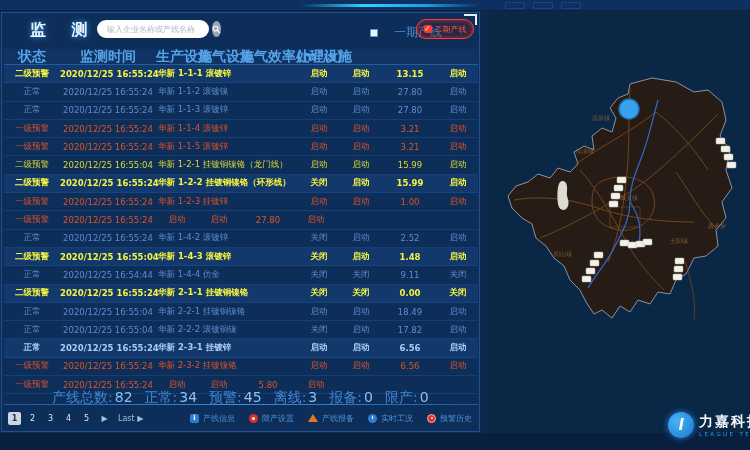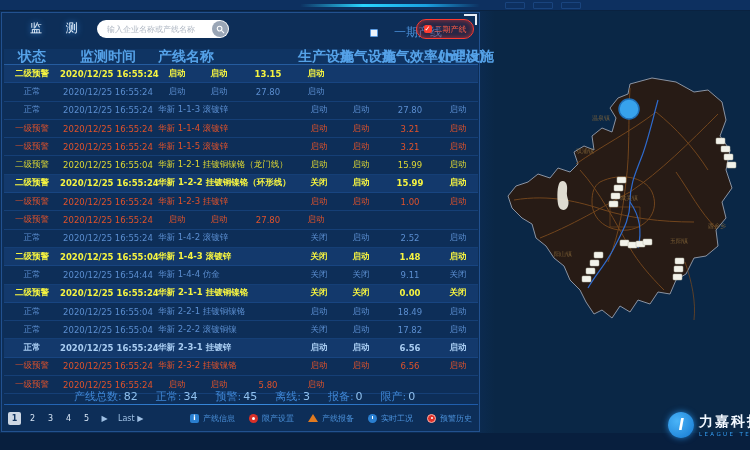--- a/index.html
+++ b/index.html
@@ -11,23 +11,23 @@
   }
   
   .topbar { position:absolute; left:0; top:0; width:750px; height:11px; background:#0d3060; border-bottom:1px solid #0a2240; }
   .topbar .cyan { position:absolute; left:300px; top:4px; width:180px; height:3px;
     background:linear-gradient(90deg,rgba(42,212,255,0) 0%,#2ad4ff 35%,#1aa0e0 70%,rgba(26,160,224,0) 100%); border-radius:2px; }
   .topbar .deco { position:absolute; top:2px; width:20px; height:7px; border:1px solid #1d4a86; border-radius:1px; opacity:.8; }
   
   .panel { position:absolute; left:1px; top:12px; width:479px; height:420px;
     background:#0d2e58; border:1px solid rgba(52,112,190,.55); }
   .panel-head { position:absolute; left:0; top:0; width:100%; height:34px; }
-  .page-title { position:absolute; left:28px; top:7px; font-size:12px; font-weight:normal; color:#eaf4ff;
+  .page-title { position:absolute; left:28px; top:7px; font-size:16px; font-weight:bold; color:#eaf4ff;
     letter-spacing:10px; text-shadow:0 0 6px rgba(60,160,255,.9); }
-  .searchbox { position:absolute; left:95px; top:7px; width:132px; height:18px; background:#ffffff;
+  .searchbox { position:absolute; left:95px; top:7px; width:112px; height:18px; background:#ffffff;
     border-radius:9px; display:flex; align-items:center; }
   .searchbox input { flex:1; border:none; outline:none; background:transparent; font-size:8px;
     padding:0 4px 0 10px; color:#333; font-family:inherit; }
   .searchbox input::placeholder { color:#aeb6c2; }
   .search-btn { width:16px; height:16px; margin-right:1px; border-radius:50%; background:#9aa6b6;
     display:flex; align-items:center; justify-content:center; cursor:pointer; }
   .search-btn svg { display:block; }
   .phase1 { position:absolute; left:368px; top:11px; display:flex; align-items:center; gap:16px;
     font-size:12px; color:#4a90d9; cursor:pointer;text-align:right; }
   .phase1 .box { width:8px; height:8px; border:1px solid #5a9ae0; background:#eef4fb; border-radius:1px; }
@@ -48,21 +48,21 @@
   .td { text-align:center; overflow:visible; }
   .c0 { width:56px; } .c1 { width:96px; } .c2 { width:142px; text-align:left; padding-left:2px; }
   .c3 { width:42px; } .c4 { width:42px; } .c5 { width:56px; } .c6 { width:40px; }
   .lv-normal { color:#5b8ed0; }
   .lv-warn1  { color:#e0522a; }
   .lv-warn2  { color:#ded833; }
   .tr.bright { background:rgba(48,110,200,.18); font-weight:bold; }
   .tr.bright.lv-warn2 { color:#f6f440; }
   .tr.bright.lv-normal { color:#a9cdf2; }
   
-  .summary { position:absolute; left:50px; top:376px; display:flex; gap:18px; font-size:11px;margin-left:22px; }
+  .summary { position:absolute; left:50px; top:376px; display:flex; gap:12px; font-size:14px; }
   .summary .lab { color:#3f87d6; } .summary .val { color:#8fc0ee; margin-left:2px; }
   .sum-line { position:absolute; left:2px; top:391px; width:474px; height:1px;
     background:linear-gradient(90deg,#1d5aa8,#3a8de0,#1d5aa8); }
   
   .footrow { position:absolute; left:2px; top:392px; width:474px; height:26px; display:flex;
     align-items:center; justify-content:space-between; }
   .pager { display:flex; align-items:center; gap:5px; padding-left:4px; }
   .pg { min-width:13px; height:13px; font-size:8px; color:#d7e6f6; display:flex; align-items:center;
     justify-content:center; cursor:pointer; border-radius:2px; padding:0 2px; }
   .pg.active { background:#cdd7e4; color:#12345f; font-weight:bold; }
@@ -121,38 +121,39 @@
       <span class="chk">✓</span>
       <span>二期产线</span>
     </div>
     <div class="corner"></div>
   </div>
 
   <div class="tbl">
     <div class="tr head" id="thead">
         <div class="td c0">状态</div>
         <div class="td c1">监测时间</div>
-        <div class="td c2">产线名称</div>
         <div class="td c3">生产设施</div>
         <div class="td c4">集气设施</div>
         <div class="td c5">集气效率(m³/s)</div>
         <div class="td c6">处理设施</div>
       </div>
     <div id="tbody">
         <div class="tr lv-warn2 bright">
           <div class="td c0">二级预警</div>
           <div class="td c1">2020/12/25 16:55:24</div>
+          <div class="td c2">华新 1-1-1 滚镀锌</div>
           <div class="td c3">启动</div>
           <div class="td c4">启动</div>
           <div class="td c5">13.15</div>
           <div class="td c6">启动</div>
         </div>
         <div class="tr lv-normal">
           <div class="td c0">正常</div>
           <div class="td c1">2020/12/25 16:55:24</div>
+          <div class="td c2">华新 1-1-2 滚镀镍</div>
           <div class="td c3">启动</div>
           <div class="td c4">启动</div>
           <div class="td c5">27.80</div>
           <div class="td c6">启动</div>
         </div>
         <div class="tr lv-normal">
           <div class="td c0">正常</div>
           <div class="td c1">2020/12/25 16:55:24</div>
           <div class="td c2">华新 1-1-3 滚镀锌</div>
           <div class="td c3">启动</div>

